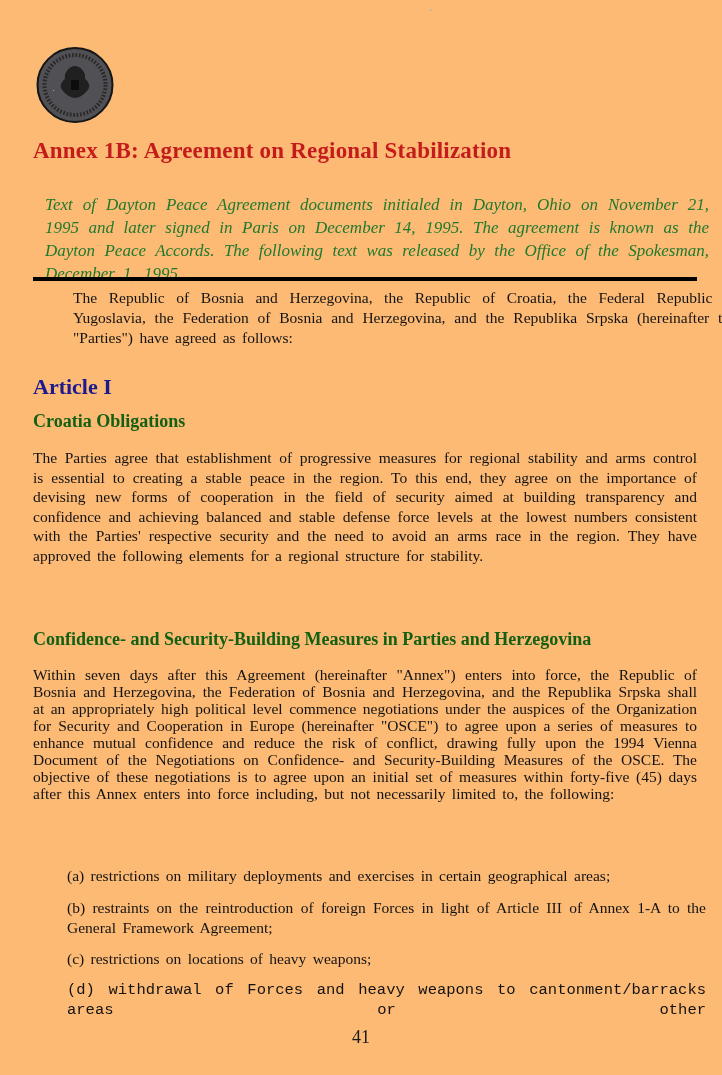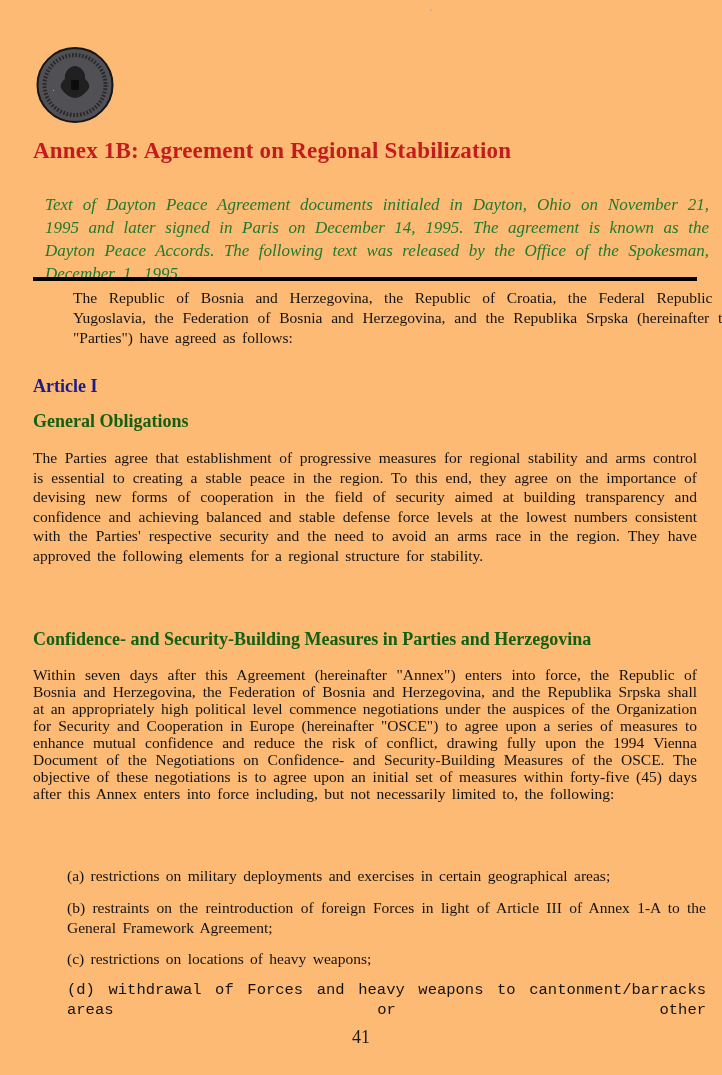--- a/index.html
+++ b/index.html
@@ -31,21 +31,21 @@
 
   .body-par {
     position: absolute; left: 33px; width: 664px; margin: 0;
     font-size: 15.5px; line-height: 20px; text-align: justify;
     word-spacing: 2.5px; color: #131313;
   }
   .opening { top: 288px; margin-left: 40px; }
 
   .art-heading {
     position: absolute; left: 33px; width: 664px; margin: 0;
-    font-size: 18px; line-height: 21px; font-weight: bold; color: #1b1b8e;
+    font-size: 22px; line-height: 21px; font-weight: bold; color: #1b1b8e;
   }
   .art1-h { top: 376px; }
   .art2-h { top: 599px; }
 
   .art-subheading {
     position: absolute; left: 33px; width: 664px; margin: 0;
     font-size: 18px; line-height: 21px; font-weight: bold; color: #136013;
   }
   .art1-s { top: 411px; }
   .art2-s { top: 629px; }
@@ -101,21 +101,21 @@
 
   <h1 class="doc-title">Annex 1B: Agreement on Regional Stabilization</h1>
 
   <p class="preamble">Text of Dayton Peace Agreement documents initialed in Dayton, Ohio on November 21, 1995 and later signed in Paris on December 14, 1995. The agreement is known as the Dayton Peace Accords. The following text was released by the Office of the Spokesman, December 1, 1995.</p>
 
   <div class="rule"></div>
 
   <p class="body-par opening">The Republic of Bosnia and Herzegovina, the Republic of Croatia, the Federal Republic of Yugoslavia, the Federation of Bosnia and Herzegovina, and the Republika Srpska (hereinafter the "Parties") have agreed as follows:</p>
 
   <h2 class="art-heading art1-h">Article I</h2>
-  <h3 class="art-subheading art1-s">General Obligations</h3>
+  <h3 class="art-subheading art1-s">Croatia Obligations</h3>
   <p class="body-par par-a1">The Parties agree that establishment of progressive measures for regional stability and arms control is essential to creating a stable peace in the region. To this end, they agree on the importance of devising new forms of cooperation in the field of security aimed at building transparency and confidence and achieving balanced and stable defense force levels at the lowest numbers consistent with the Parties' respective security and the need to avoid an arms race in the region. They have approved the following elements for a regional structure for stability.</p>
 
   <h3 class="art-subheading art2-s">Confidence- and Security-Building Measures in Parties and Herzegovina</h3>
   <p class="body-par par-a2">Within seven days after this Agreement (hereinafter "Annex") enters into force, the Republic of Bosnia and Herzegovina, the Federation of Bosnia and Herzegovina, and the Republika Srpska shall at an appropriately high political level commence negotiations under the auspices of the Organization for Security and Cooperation in Europe (hereinafter "OSCE") to agree upon a series of measures to enhance mutual confidence and reduce the risk of conflict, drawing fully upon the 1994 Vienna Document of the Negotiations on Confidence- and Security-Building Measures of the OSCE. The objective of these negotiations is to agree upon an initial set of measures within forty-five (45) days after this Annex enters into force including, but not necessarily limited to, the following:</p>
 
   <p class="list-item item-a">(a) restrictions on military deployments and exercises in certain geographical areas;</p>
   <p class="list-item item-b">(b) restraints on the reintroduction of foreign Forces in light of Article III of Annex 1-A to the General Framework Agreement;</p>
   <p class="list-item item-c">(c) restrictions on locations of heavy weapons;</p>
   <p class="list-item item-d">(d) withdrawal of Forces and heavy weapons to cantonment/barracks areas or other</p>
 

